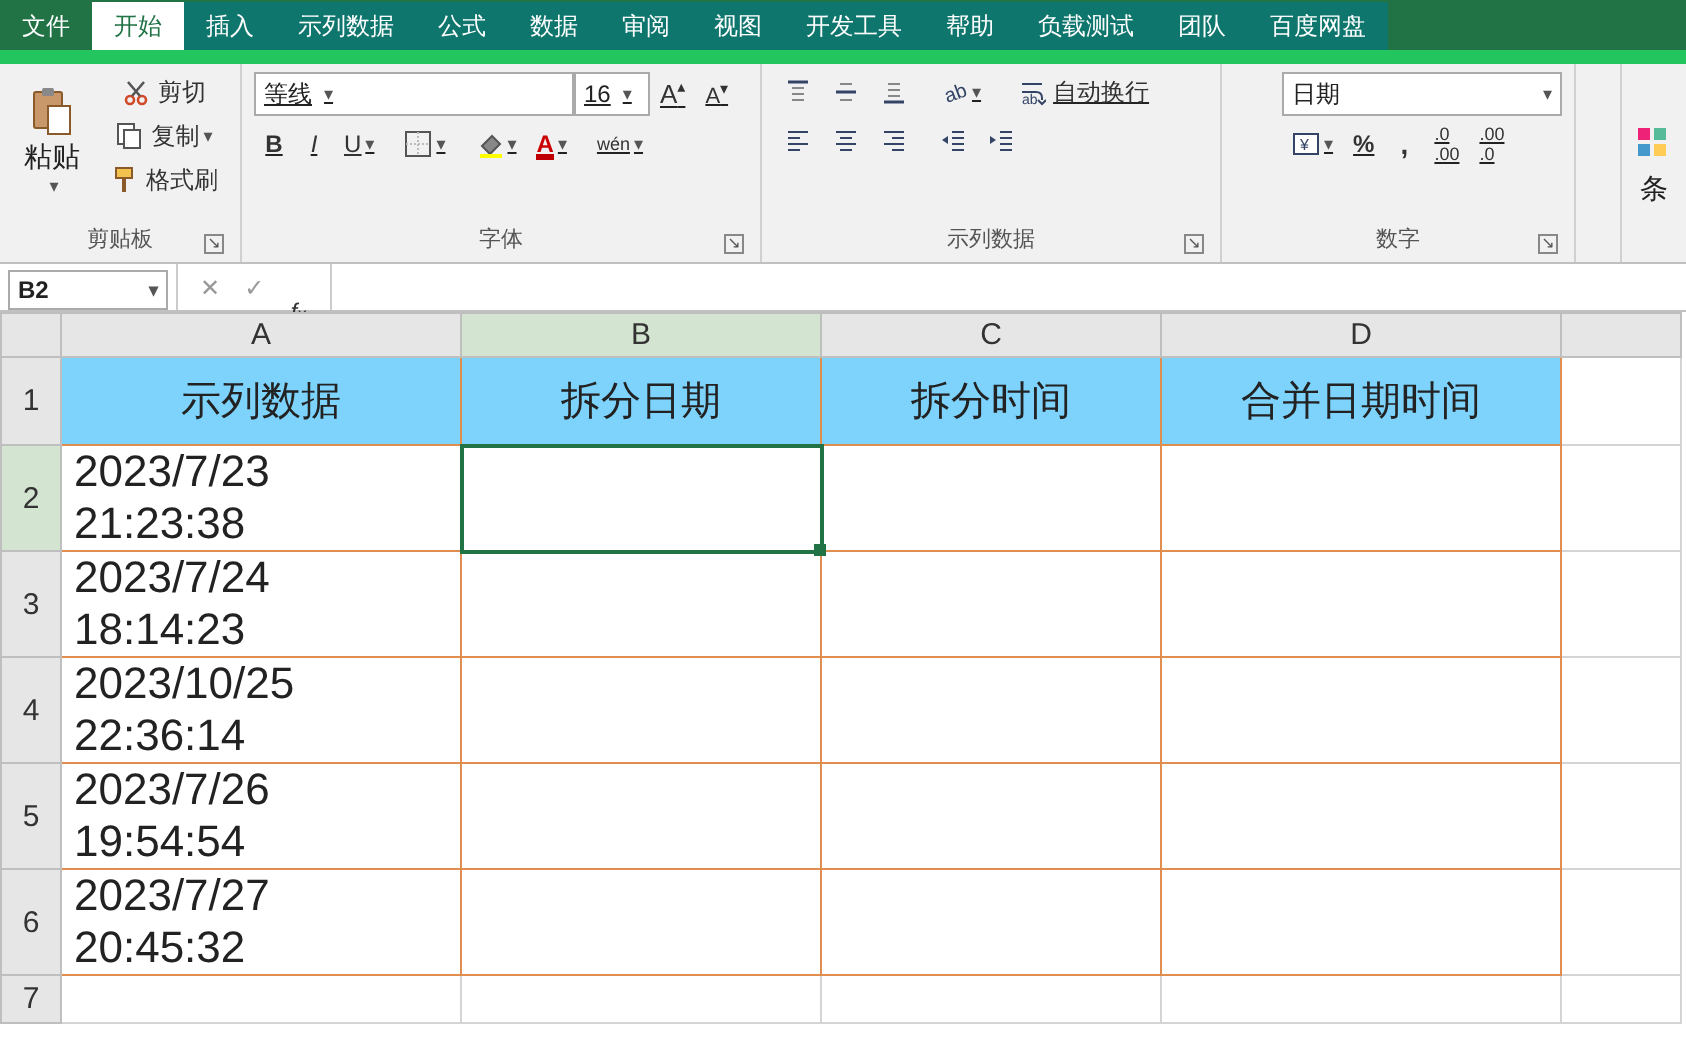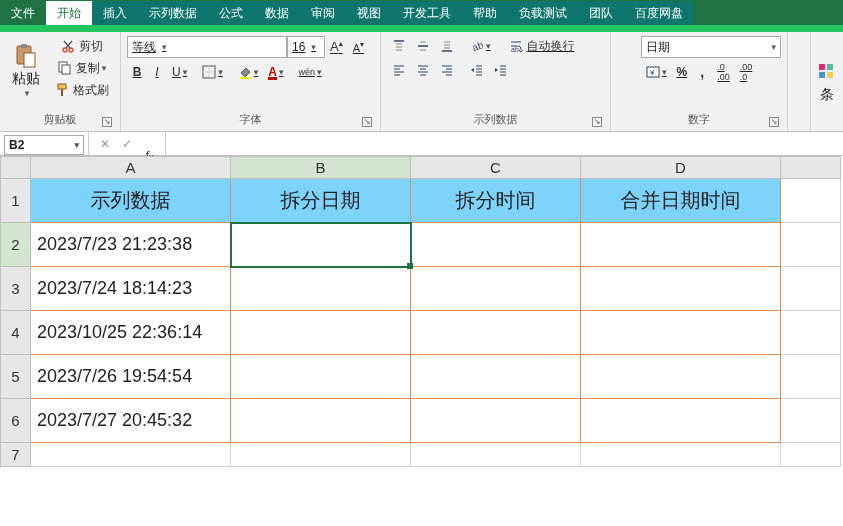--- a/index.html
+++ b/index.html
@@ -40,21 +40,21 @@
   .fxbar .btns { display:flex; align-items:center; gap:2px; padding:0 6px; border-left:1px solid #ccc; border-right:1px solid #ccc; height:100%; }
   .fxbar .fxinput { flex:1; height:20px; border:none; outline:none; padding:0 6px; font-size:12px; }
 
   
   .gridwrap { position:relative; width:100%; height:calc(526px - 24px - 100px - 24px); overflow:hidden; background:#fff; }
   table.sheet { border-collapse:collapse; table-layout:fixed; }
   .sheet th, .sheet td { border:1px solid #d4d4d4; }
   .sheet thead th { background:#e6e6e6; font-weight:normal; font-size:15px; height:22px; color:#333; border-color:#bfbfbf; }
   .sheet .rowhdr { background:#e6e6e6; font-weight:normal; text-align:center; font-size:15px; color:#333; border-color:#bfbfbf; width:30px; }
   .sheet .corner { background:#e6e6e6; border-color:#bfbfbf; width:30px; }
-  .sheet td.cell { height:44px; font-size:18px; padding:0 6px; vertical-align:middle; }
+  .sheet td.cell { height:44px; font-size:22px; padding:0 6px; vertical-align:middle; }
   .sheet td.cell.row7 { height:24px; }
   .sheet td.cell.header { background:#7dd3fc; text-align:center; font-size:20px; }
   .dataBorder { border:1px solid #e08e50 !important; }
   .colA { width:200px; } .colB { width:180px; } .colC { width:170px; } .colD { width:200px; } .colE { width:60px; }
   .selcell { outline:2px solid #217346; outline-offset:-1px; position:relative; }
   .selcell::after { content:""; position:absolute; right:-3px; bottom:-3px; width:6px; height:6px; background:#217346; }
   thead th.selcol { background:#d3e5d0; }
   .rowhdr.selrow { background:#d3e5d0; }
 
   .ribbon-right { margin-left:auto; border-left:1px solid #d0d0d0; display:flex; align-items:center; padding:0 2px; }

